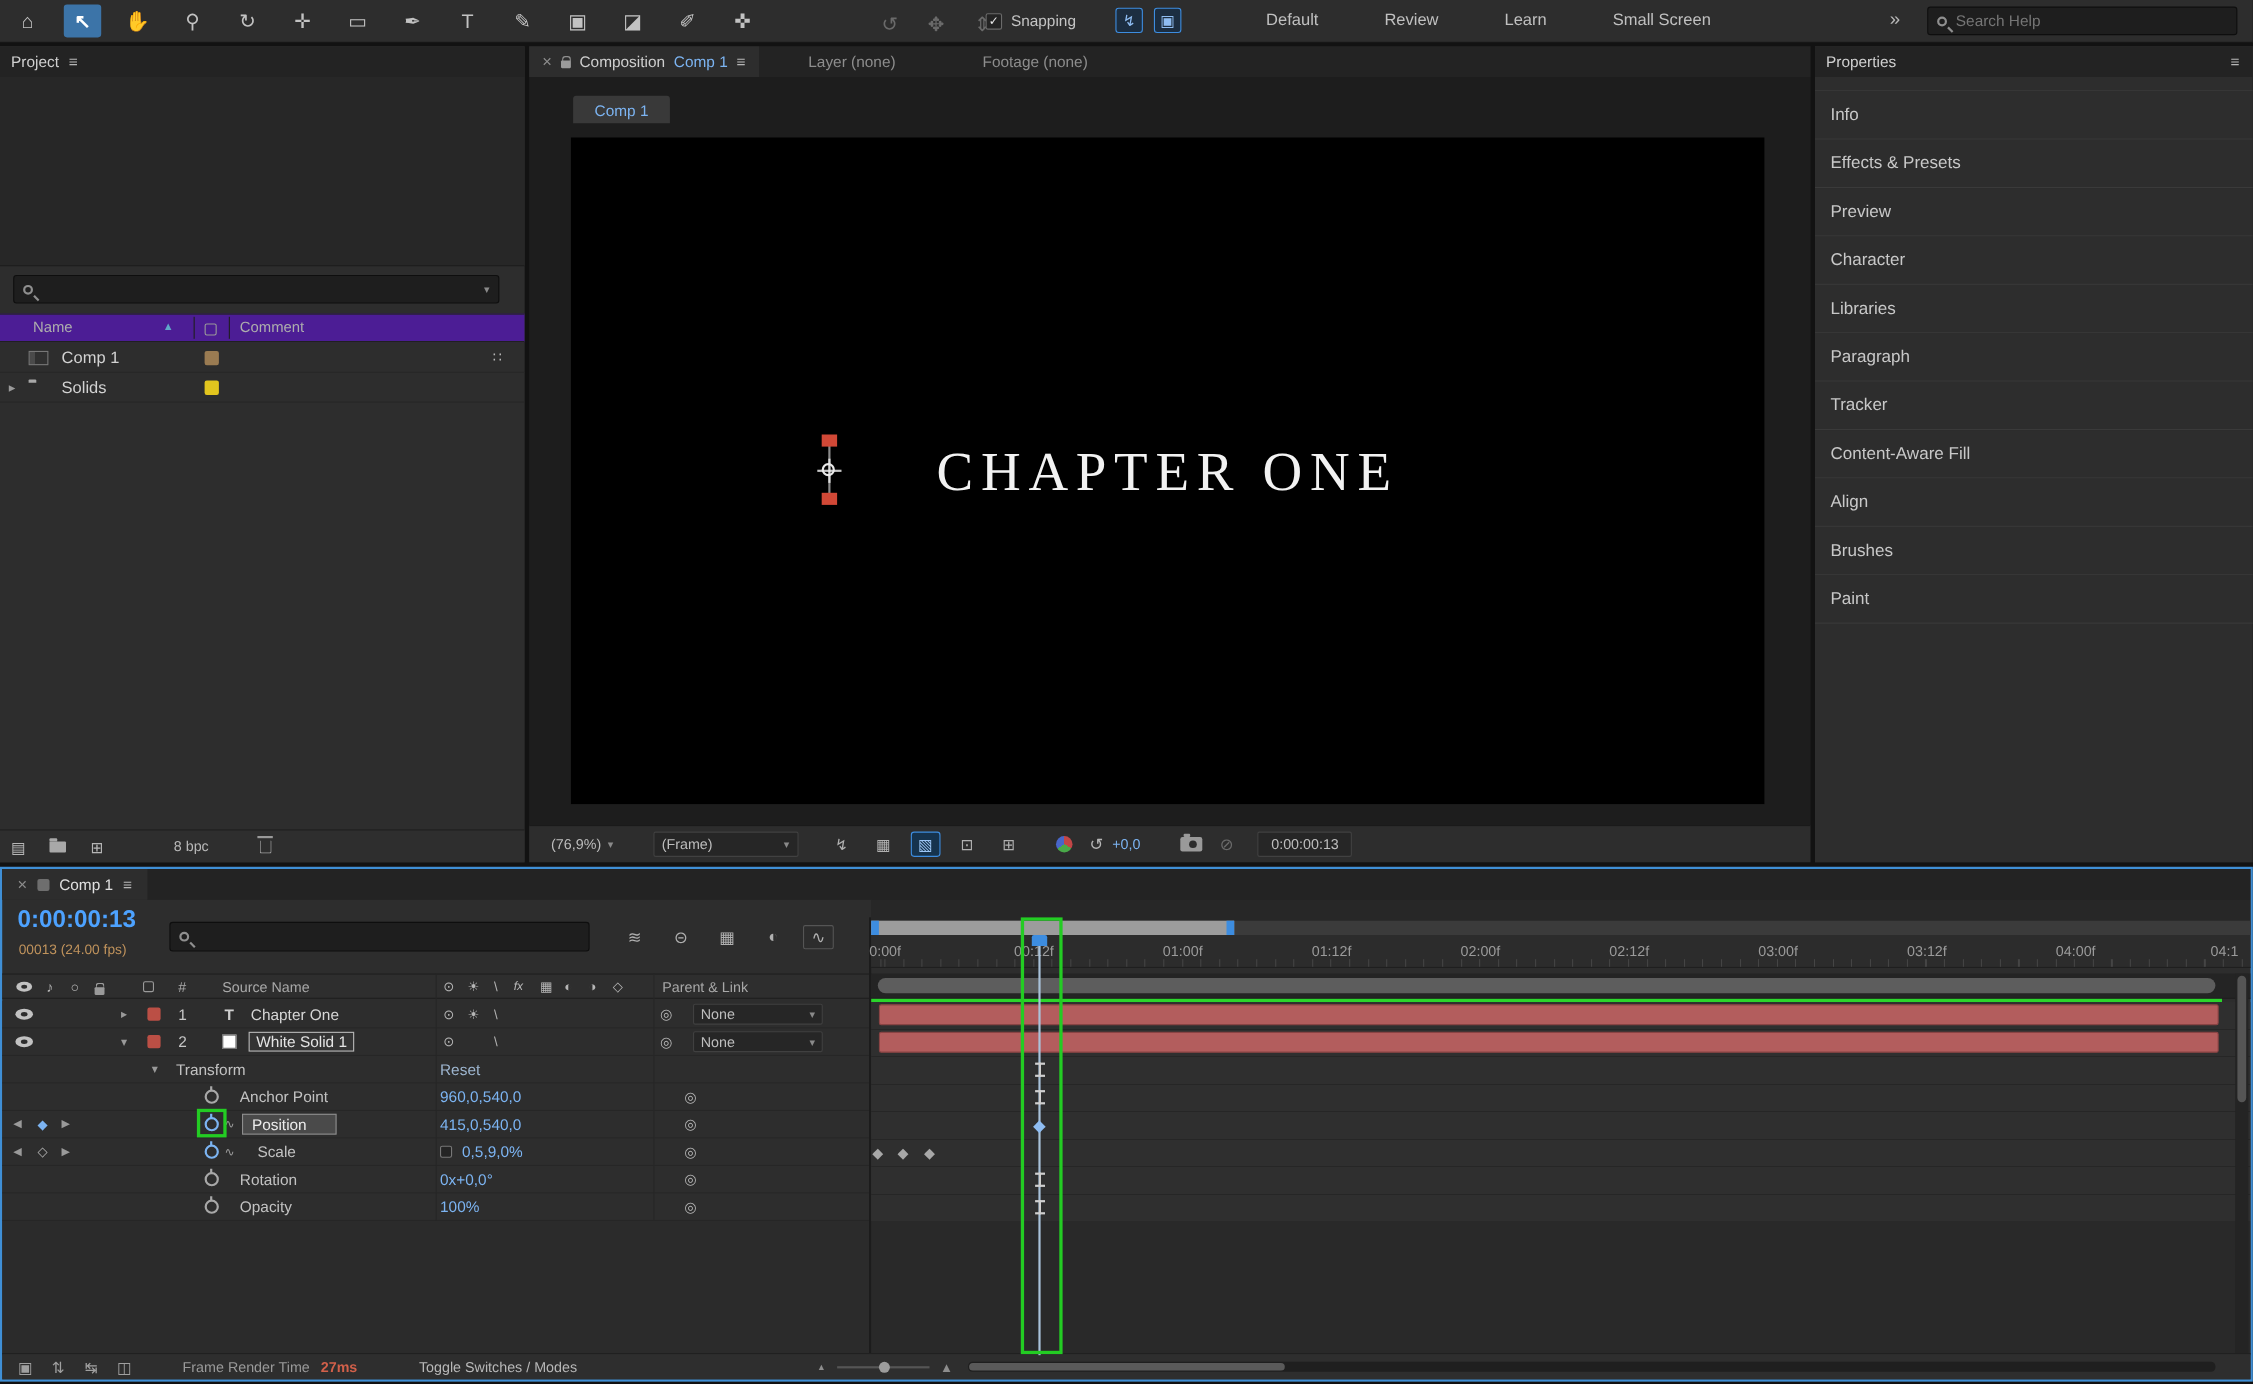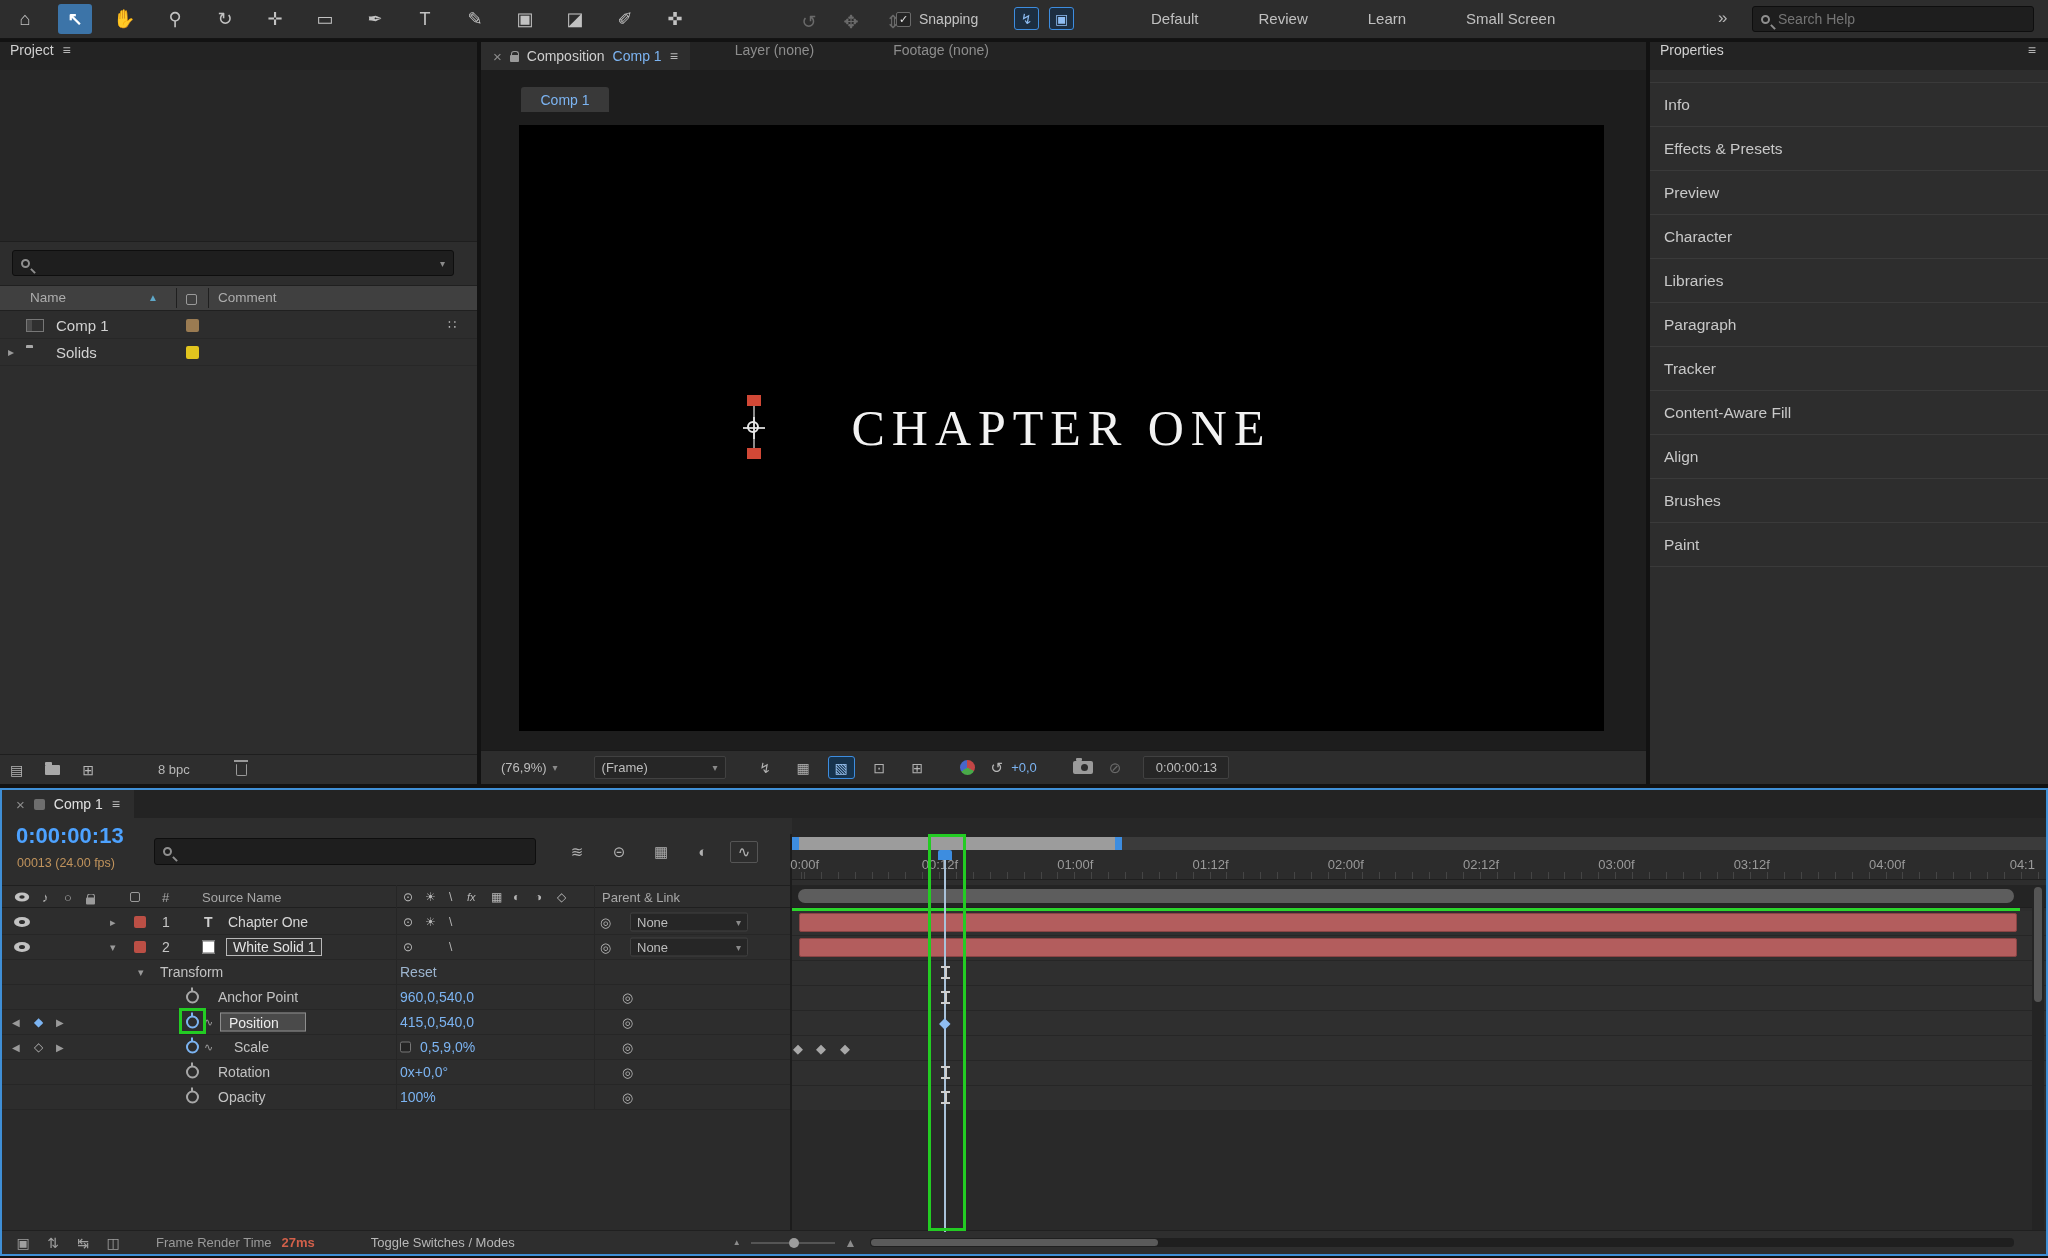--- a/index.html
+++ b/index.html
@@ -4,21 +4,21 @@
 <style>
 *{margin:0;padding:0;box-sizing:border-box}
 html,body{width:2048px;height:1258px;overflow:hidden}
 body{background:#121212;font-family:"Liberation Sans",sans-serif;color:#c6c6c6;font-size:15px;line-height:normal}
 .abs{position:absolute}
 .panel{position:absolute;background:#2d2d2d;overflow:hidden}
 .flex{display:flex;align-items:center}
 .ic{display:inline-flex;align-items:center;justify-content:center;color:#b6b6b6}
 .dim{color:#8d8d8d}
 .blue{color:#7cb4f2}
-.tabbar{position:absolute;left:0;right:0;top:0;height:28px;background:#232323;display:flex;align-items:flex-start;gap:9px;padding:0 10px;color:#b2b2b2;font-size:14px}
+.tabbar{position:absolute;left:0;right:0;top:0;height:28px;background:#232323;display:flex;align-items:center;gap:9px;padding:0 10px;color:#b2b2b2;font-size:14px}
 .searchbox{position:absolute;background:#1e1e1e;border:1px solid #0e0e0e;border-radius:3px;display:flex;align-items:center;gap:8px;padding:0 8px}
 .searchbox input{flex:1;background:transparent;border:none;outline:none;color:#ccc;font-family:inherit;font-size:14px}
 .mag{width:9px;height:9px;border:2px solid #8f8f8f;border-radius:50%;position:relative;flex:none}
 .mag::after{content:"";position:absolute;width:6px;height:2px;background:#8f8f8f;transform:rotate(45deg);left:7px;top:9px}
 .dd{background:#262626;border:1px solid #414141;border-radius:2px;display:flex;align-items:center;justify-content:space-between;padding:0 7px;color:#bdbdbd;font-size:13px}
 .caret{color:#8a8a8a;font-size:10px}
 
 .toolbar{left:0;top:0;width:2048px;height:39px;background:#2d2d2d;border-bottom:1px solid #141414}
 .tool{width:34px;height:30px;display:inline-flex;align-items:center;justify-content:center;font-size:18px;color:#c2c2c2;border-radius:3px;margin-right:16px}
 .tools .tool:nth-child(2){background:#3c74a8;color:#fff;font-weight:bold}
@@ -40,21 +40,21 @@
 .trash::before{content:"";position:absolute;top:-4px;left:-3px;width:14px;height:2px;background:#9a9a9a}
 .compic{width:18px;height:13px;border:1px solid #777;background:linear-gradient(90deg,#4a4a4a 0 5px,#303030 5px)}
 .ball{width:15px;height:15px;border-radius:50%;background:conic-gradient(#c24646 0 33%,#49a949 33% 66%,#4866c9 66%)}
 .sw-ic{width:13px;height:13px;border:2px solid #a8a8a8;border-radius:50%;position:relative;display:inline-block}
 .sw-ic::before{content:"";position:absolute;top:-5px;left:3px;width:2px;height:4px;background:#a8a8a8}
 .sw-ic.on{border-color:#7cb4f2}.sw-ic.on::before{background:#7cb4f2}
 .ib{position:absolute;width:9px;height:13px;background:linear-gradient(90deg,transparent 3.5px,#cfcfcf 3.5px 5.5px,transparent 5.5px)}
 .ib::before,.ib::after{content:"";position:absolute;left:0;right:0;height:2px;background:#cfcfcf}
 .ib::before{top:0}.ib::after{bottom:0}
 
-.pcol-hdr{position:absolute;left:0;right:0;top:243px;height:26px;background:#404040;border-top:1px solid #202020;border-bottom:1px solid #202020;font-size:13.5px;color:#adadad}
+.pcol-hdr{position:absolute;left:0;right:0;top:243px;height:26px;background:#4c1d95;border-top:1px solid #202020;border-bottom:1px solid #202020;font-size:13.5px;color:#adadad}
 .prow-item{position:absolute;left:0;right:0;height:27px;border-bottom:1px solid #272727}
 .swatch{width:13px;height:13px;border-radius:2px;display:inline-block}
 
 .prow{height:44px;border-bottom:1px solid #3a3a3a;display:flex;align-items:center;padding-left:14px;font-size:15.5px;color:#c8c8c8;background:#2d2d2d}
 
 .vfic{width:27px;height:23px;display:inline-flex;align-items:center;justify-content:center;color:#b0b0b0;font-size:14px;border-radius:3px;margin-right:11px}
 .vfic.active{border:1px solid #3d8de0;background:#16334d;color:#9cc6f5}
 
 .timeline{left:0;top:788px;width:2048px;height:468px;background:#2d2d2d;border:2px solid #3f8fd6;overflow:hidden}
 .trow{position:absolute;left:0;width:790px;height:25px;background:#2d2d2d;border-bottom:1px solid #262626}
@@ -452,21 +452,21 @@
     <div class="anno" style="left:177px;top:218px;width:27px;height:26px"></div>
 
     <div class="abs flex" style="left:0;right:0;bottom:0;height:24px;background:#2e2e2e;border-top:1px solid #202020;padding:0 8px">
       <span class="flex" style="gap:4px">
 
       <span class="sbic">▣</span>
           <span class="sbic">⇅</span>
           <span class="sbic">↹</span>
           <span class="sbic">◫</span>
         </span>
-      <span style="font-size:13px;color:#9a9a9a;margin-left:30px">Frame Render Time</span>
+      <span style="font-size:13px;color:#9a9a9a;margin-left:40px">Frame Render Time</span>
       <span style="font-size:13px;color:#d2604a;margin-left:10px;font-weight:bold">27ms</span>
       <span style="font-size:13px;color:#b8b8b8;margin-left:56px">Toggle Switches / Modes</span>
       <span class="ic" style="margin-left:218px;font-size:8px;color:#8d8d8d">▲</span>
       <span style="position:relative;width:84px;height:2px;background:#555;margin-left:10px">
         <span style="position:absolute;left:38px;top:-4px;width:10px;height:10px;border-radius:50%;background:#9c9c9c"></span>
       </span>
       <span class="ic" style="margin-left:10px;font-size:12px;color:#8d8d8d">▲</span>
       <span style="position:relative;flex:1;height:9px;background:#1f1f1f;border-radius:4px;margin-left:14px;margin-right:24px">
         <span style="position:absolute;left:1px;top:1px;width:287px;height:7px;background:#5a5a5a;border-radius:4px"></span>
       </span>

